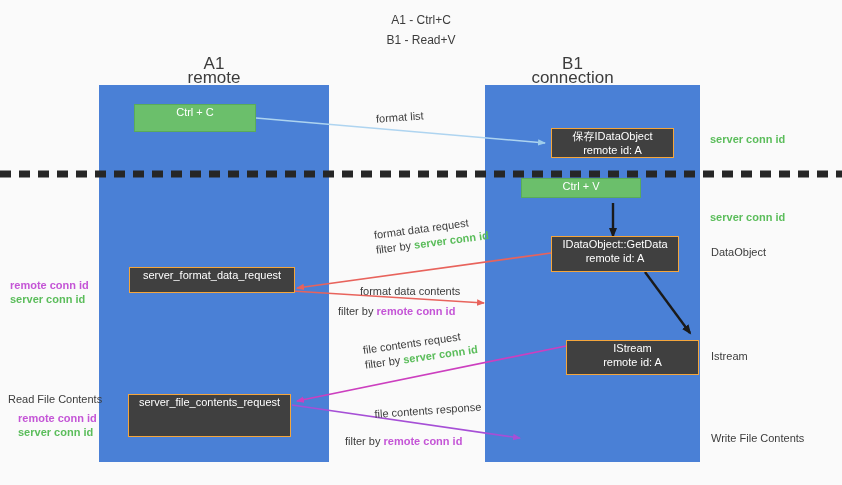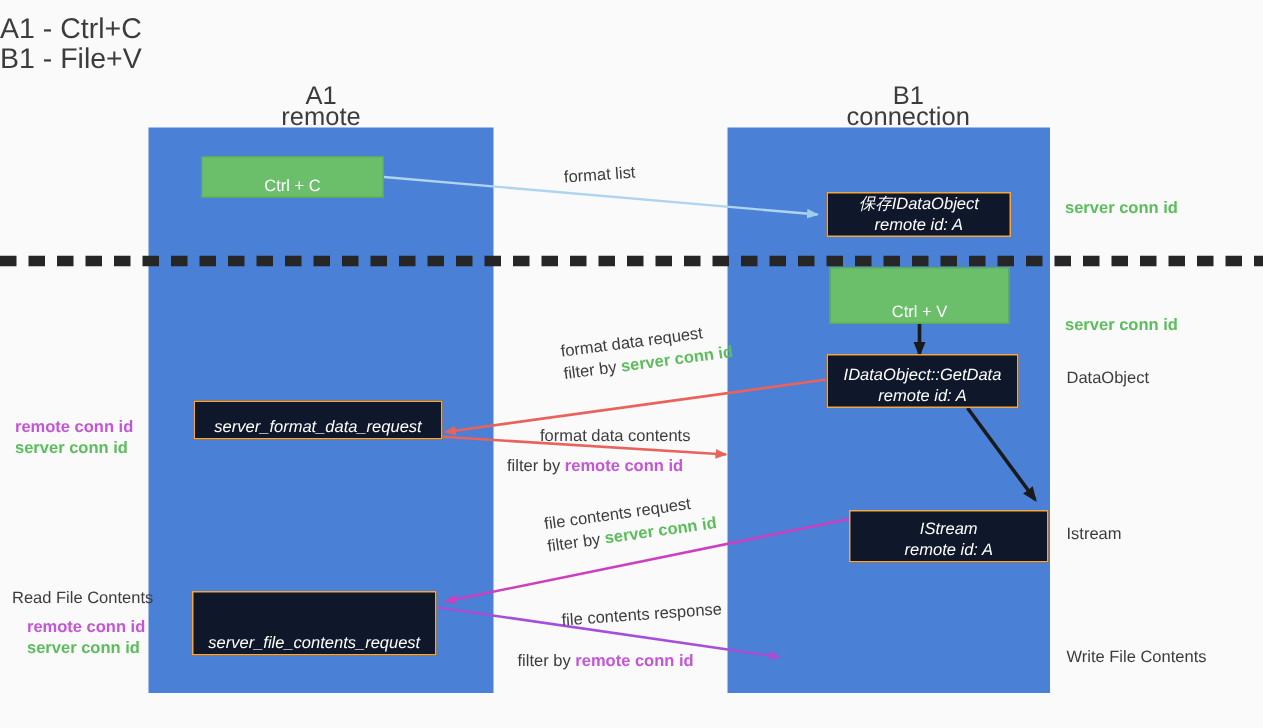--- a/index.html
+++ b/index.html
@@ -9,46 +9,46 @@
     font-family:"Liberation Sans","DejaVu Sans",sans-serif;
     position:relative;overflow:hidden;
     color:#333;
   }
   #stage{position:absolute;left:0;top:0;width:842px;height:485px;}
 
   .abs{position:absolute;}
 
   
   #title{
-    left:0;top:10px;width:842px;text-align:left;
-    font-size:19px;line-height:20px;color:#3c3c3c;
+    left:0;top:10px;width:842px;text-align:center;
+    font-size:12px;line-height:20px;color:#3c3c3c;
   }
 
   
   .col-head{
     text-align:center;font-size:17px;line-height:14px;color:#3c3c3c;
   }
   #head-a1{left:99px;top:57px;width:230px;}
-  #head-b1{left:498px;top:57px;width:215px;}
+  #head-b1{left:465px;top:57px;width:215px;}
 
   
   .lane{background:#4a80d6;}
   #lane-a1{left:99px;top:85px;width:230px;height:377px;}
   #lane-b1{left:485px;top:85px;width:215px;height:377px;}
 
   
   .box{
     box-sizing:border-box;
     display:flex;flex-direction:column;
-    align-items:center;justify-content:flex-end;
+    align-items:center;justify-content:flex-start;
     color:#ffffff;font-size:11px;line-height:14px;
     text-align:center;
   }
   .box-green{background:#6bbf6b;border:1px solid #5aab5a;}
-  .box-orange{background:#0f172a;border:1px solid #f5a63c;font-style:italic;}
+  .box-orange{background:#404040;border:1px solid #f5a63c;}
 
   
   #wires{position:absolute;left:0;top:0;width:842px;height:485px;
          pointer-events:none;}
 
   
   .edge-label{
     font-size:11px;line-height:15px;color:#3c3c3c;white-space:nowrap;
   }
   .green-t{color:#5bbd5b;font-weight:bold;}
@@ -62,21 +62,21 @@
 
   
 </style>
 </head>
 <body>
 
 <div id="stage">
 
   <div class="abs" id="title">
     <div>A1 - Ctrl+C</div>
-    <div>B1 - File+V</div>
+    <div>B1 - Read+V</div>
   </div>
 
   <div class="abs col-head" id="head-a1">
     <div>A1</div>
     <div>remote</div>
   </div>
   <div class="abs col-head" id="head-b1">
     <div>B1</div>
     <div>connection</div>
   </div>
@@ -122,21 +122,21 @@
 
   <div class="abs box box-green" style="left:134px;top:104px;width:122px;height:28px;">
     <span>Ctrl + C</span>
   </div>
 
   <div class="abs box box-orange" style="left:551px;top:128px;width:123px;height:30px;">
     <span>保存IDataObject</span>
     <span>remote id: A</span>
   </div>
 
-  <div class="abs box box-green" style="left:553px;top:178px;width:120px;height:38px;">
+  <div class="abs box box-green" style="left:521px;top:178px;width:120px;height:20px;">
     <span>Ctrl + V</span>
   </div>
 
   <div class="abs box box-orange" style="left:551px;top:236px;width:128px;height:36px;">
     <span>IDataObject::GetData</span>
     <span>remote id: A</span>
   </div>
 
   <div class="abs box box-orange" style="left:129px;top:267px;width:166px;height:26px;">
     <span>server_format_data_request</span>

